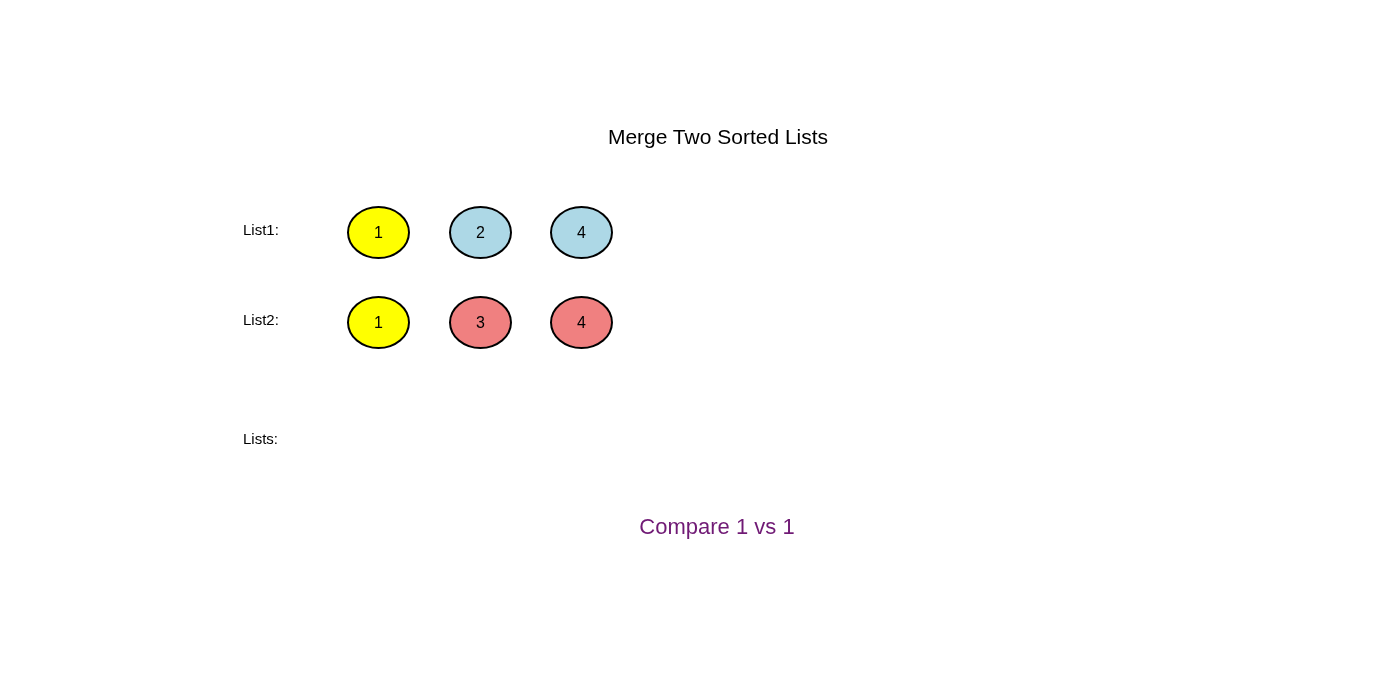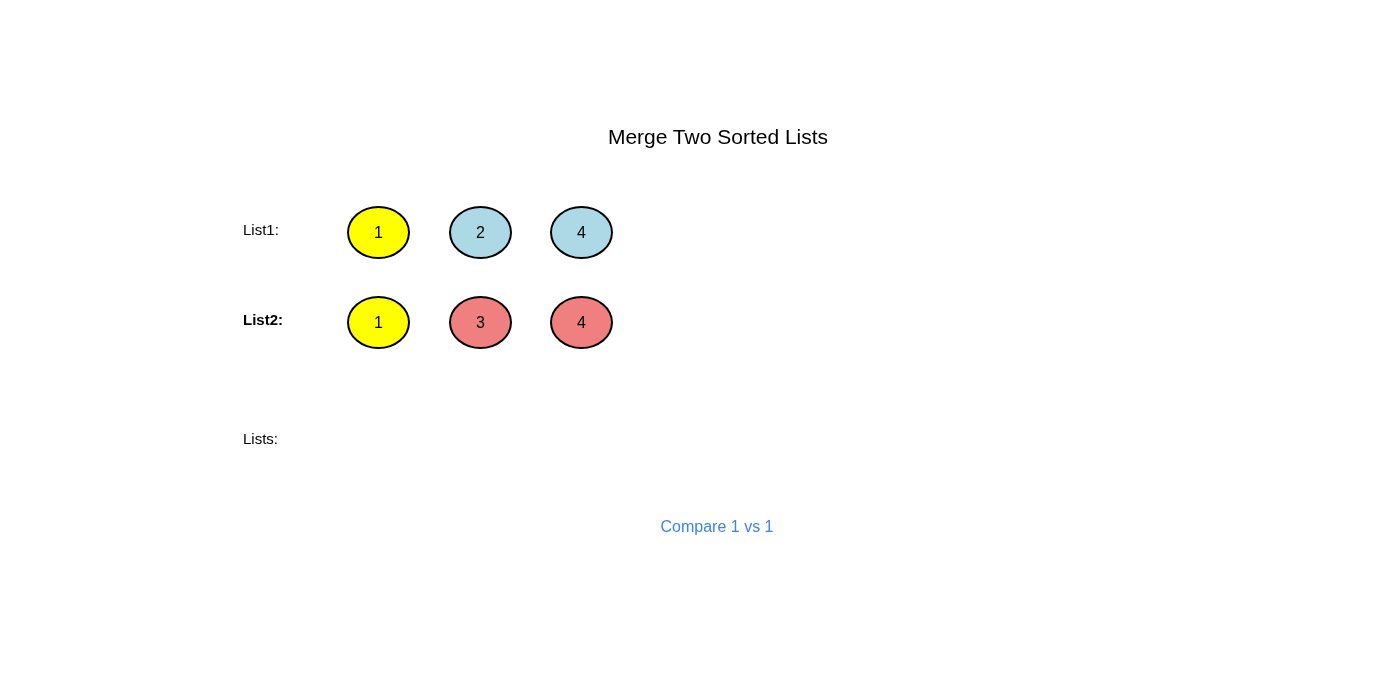--- a/index.html
+++ b/index.html
@@ -27,21 +27,21 @@
   }
   .row-label {
     position: absolute;
     left: 243px;
     transform: translateY(-50%);
     font-size: 15px;
     white-space: nowrap;
     color: #000000;
   }
   .row-label.list1 { top: 229px; }
-  .row-label.list2 { top: 319px; font-weight: bold; }
+  .row-label.list2 { top: 319px; }
   .row-label.merged { top: 438px; }
   .node {
     position: absolute;
     width: 63px;
     height: 53px;
     box-sizing: border-box;
     border: 2.5px solid #000000;
     border-radius: 50%;
     display: flex;
     align-items: center;
@@ -52,23 +52,23 @@
   .r1 { top: 206px; }
   .r2 { top: 296px; }
   .c1 { left: 347px; }
   .c2 { left: 449px; }
   .c3 { left: 550px; }
   .status-text {
     position: absolute;
     left: 717px;
     top: 527px;
     transform: translate(-50%, -50%);
-    font-size: 16px;
+    font-size: 22px;
     white-space: nowrap;
-    color: #3b82f6;
+    color: #701a75;
   }
 </style>
 </head>
 <body>
 
 <div class="canvas">
 
   <div class="fig-title">Merge Two Sorted Lists</div>
 
   <div class="row-label list1">List1:</div>

